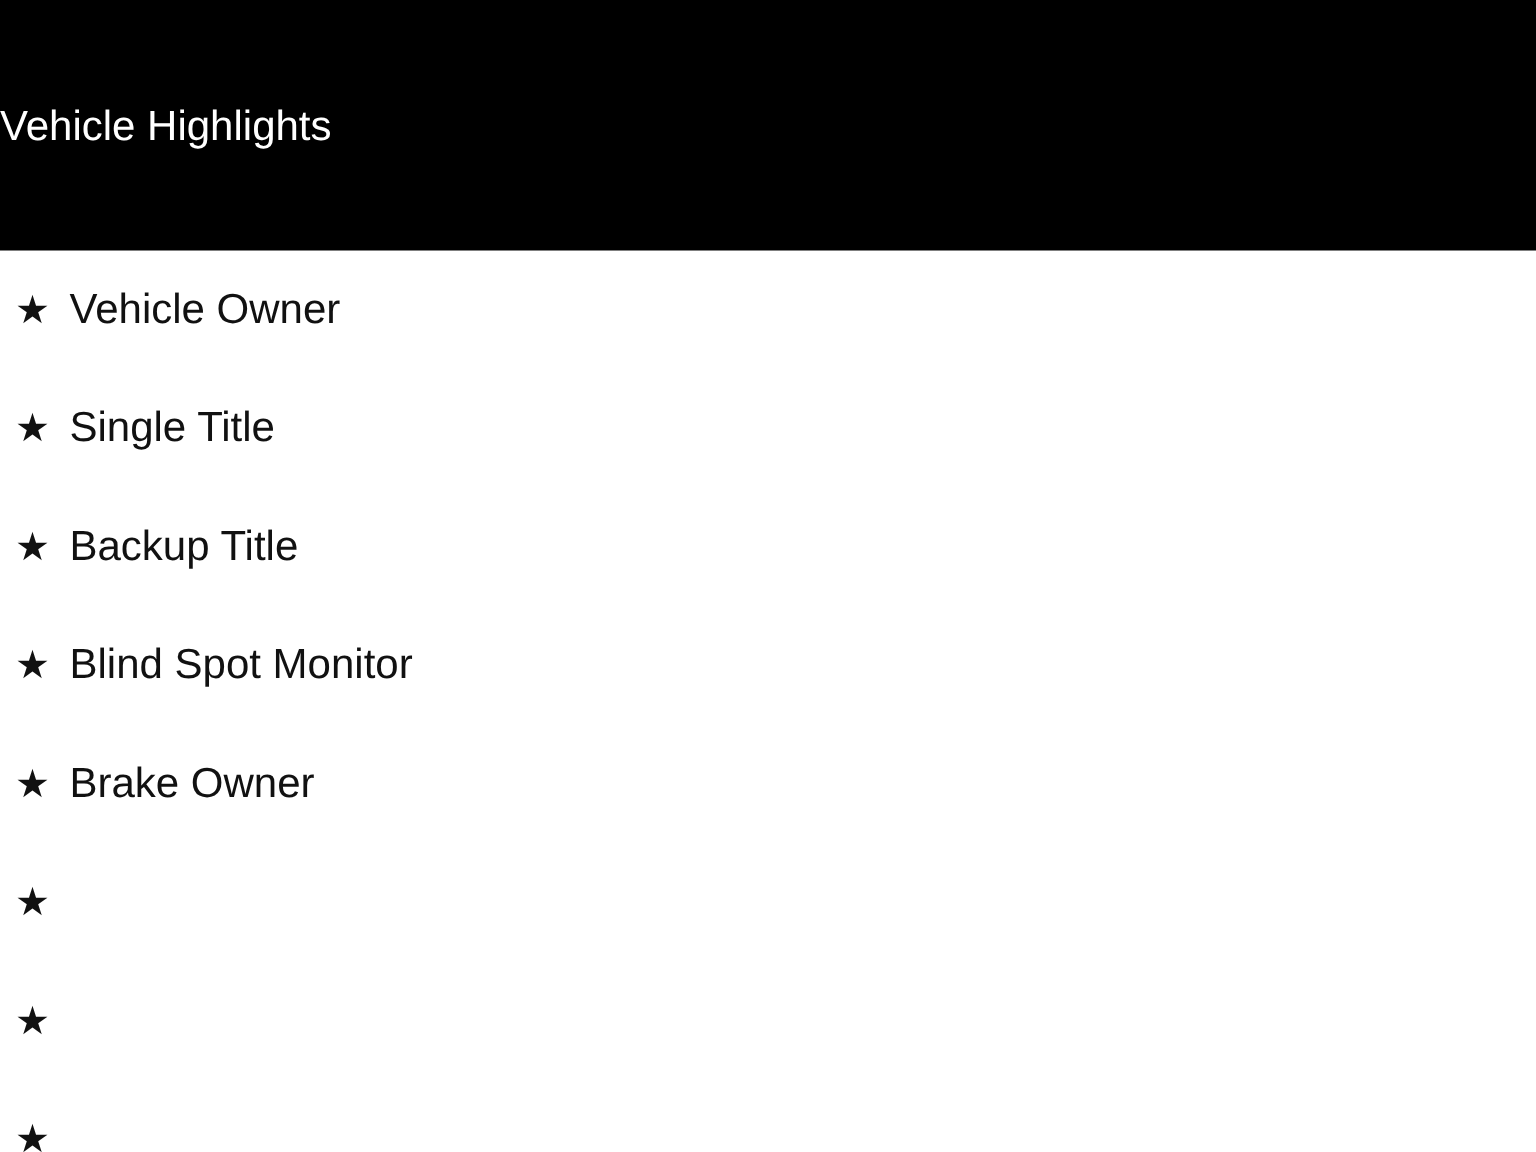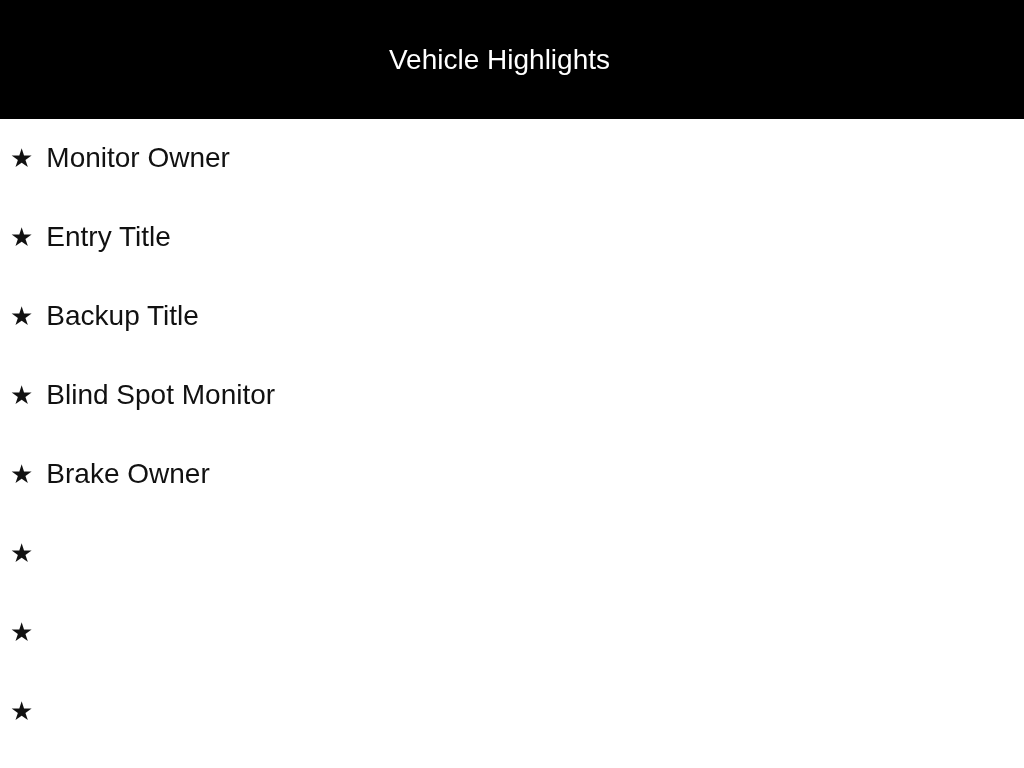--- a/index.html
+++ b/index.html
@@ -6,25 +6,25 @@
     margin: 0;
     padding: 0;
     width: 1024px;
     height: 768px;
     background: #ffffff;
     font-family: "Liberation Sans", sans-serif;
     overflow: hidden;
   }
   .header {
     width: 100%;
-    height: 119px;
+    height: 167px;
     background: #000000;
     display: flex;
     align-items: center;
-    justify-content: center;
+    justify-content: flex-start;
     box-sizing: border-box;
     padding-right: 25px;
   }
   .header-title {
     color: #ffffff;
     font-size: 28px;
     line-height: 1;
   }
   .list {
     padding-top: 19px;
@@ -51,26 +51,26 @@
 </head>
 <body>
 
 <div class="header">
   <div class="header-title">Vehicle Highlights</div>
 </div>
 
 <div class="list" id="highlights-list">
   <div class="item">
     <span class="star">★</span>
-    <span class="label">Monitor Owner</span>
+    <span class="label">Vehicle Owner</span>
   </div>
 
   <div class="item">
     <span class="star">★</span>
-    <span class="label">Entry Title</span>
+    <span class="label">Single Title</span>
   </div>
 
   <div class="item">
     <span class="star">★</span>
     <span class="label">Backup Title</span>
   </div>
 
   <div class="item">
     <span class="star">★</span>
     <span class="label">Blind Spot Monitor</span>

